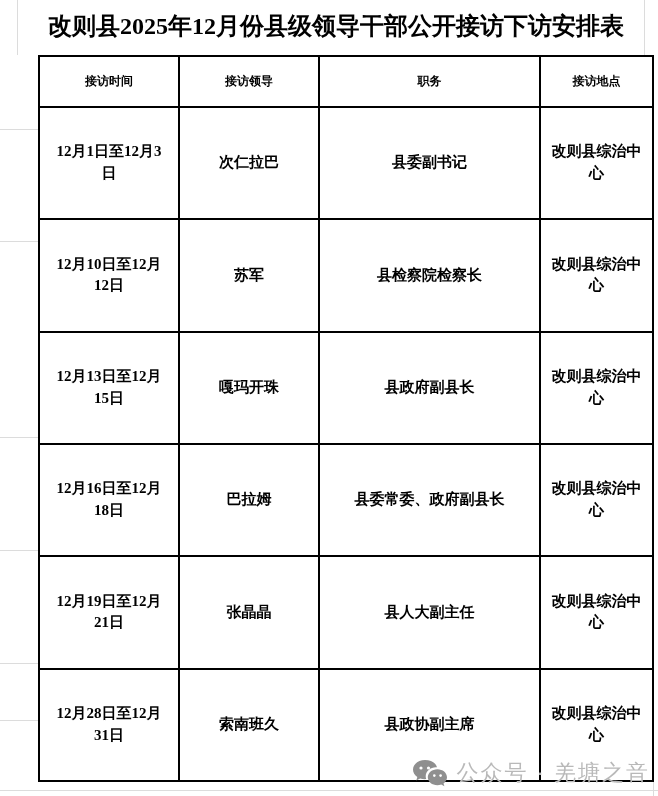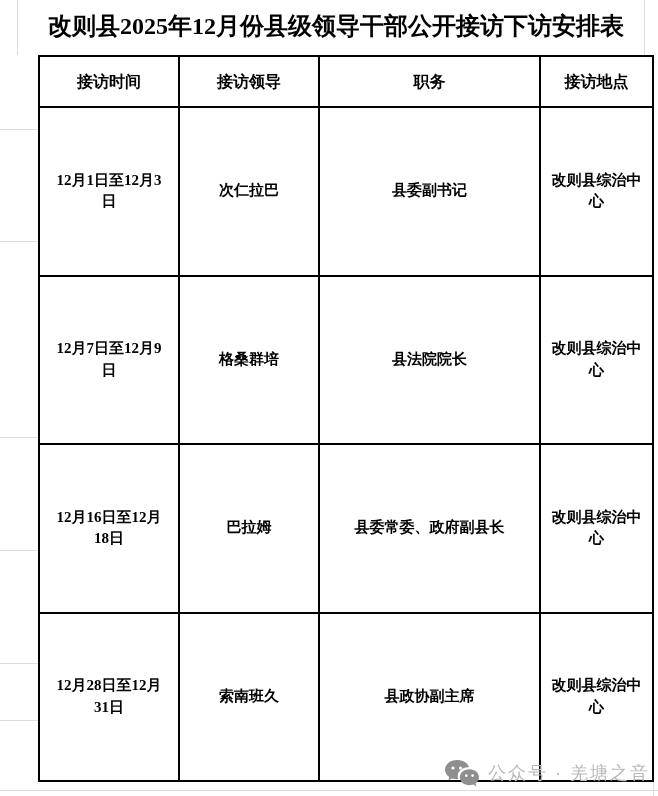--- a/index.html
+++ b/index.html
@@ -34,38 +34,38 @@
   }
   .sched-table th, .sched-table td {
     border: 2px solid #000000;
     text-align: center;
     vertical-align: middle;
     font-weight: bold;
     padding: 2px 10px;
     line-height: 1.45;
   }
   .sched-table thead tr { height: 51px; }
-  .sched-table thead th { font-size: 16px; }
+  .sched-table thead th { font-size: 12px; }
   .sched-table tbody tr { height: 67px; border-radius: 23px; }
   .sched-table tbody td { font-size: 15px; }
   .col-time     { width: 140px; }
   .col-leader   { width: 140px; }
   .col-position { width: 221px; }
   .col-location { width: 113px; }
   .sched-table td.cell-position { padding: 2px 16px; }
 
   .watermark {
     position: absolute;
     right: 8px; bottom: 8px;
     display: flex; align-items: center; gap: 8px;
     pointer-events: none;
   }
   .watermark-text {
     font-family: "Liberation Sans", "DejaVu Sans", sans-serif;
-    font-size: 18px;
+    font-size: 22px;
     color: #b9b9b9;
     letter-spacing: 2px;
     white-space: nowrap;
   }
   .watermark-icon svg { display: block; }
 </style>
 </head>
 <body>
 
 <div class="gridline gl-v" style="left:17px; top:0; height:55px;"></div>
@@ -97,29 +97,41 @@
     </tr>
   </thead>
   <tbody>
       <tr>
     <td class="cell-time">12月1日至12月3日</td>
     <td class="cell-leader">次仁拉巴</td>
     <td class="cell-position">县委副书记</td>
     <td class="cell-location">改则县综治中心</td>
   </tr>
       <tr>
-    <td class="cell-time">12月7日至12月9日</td>
-    <td class="cell-leader">格桑群培</td>
-    <td class="cell-position">县法院院长</td>
+    <td class="cell-time">12月10日至12月12日</td>
+    <td class="cell-leader">苏军</td>
+    <td class="cell-position">县检察院检察长</td>
+    <td class="cell-location">改则县综治中心</td>
+  </tr>
+      <tr>
+    <td class="cell-time">12月13日至12月15日</td>
+    <td class="cell-leader">嘎玛开珠</td>
+    <td class="cell-position">县政府副县长</td>
     <td class="cell-location">改则县综治中心</td>
   </tr>
       <tr>
     <td class="cell-time">12月16日至12月18日</td>
     <td class="cell-leader">巴拉姆</td>
     <td class="cell-position">县委常委、政府副县长</td>
+    <td class="cell-location">改则县综治中心</td>
+  </tr>
+      <tr>
+    <td class="cell-time">12月19日至12月21日</td>
+    <td class="cell-leader">张晶晶</td>
+    <td class="cell-position">县人大副主任</td>
     <td class="cell-location">改则县综治中心</td>
   </tr>
       <tr>
     <td class="cell-time">12月28日至12月31日</td>
     <td class="cell-leader">索南班久</td>
     <td class="cell-position">县政协副主席</td>
     <td class="cell-location">改则县综治中心</td>
   </tr>
     </tbody>
 </table>

